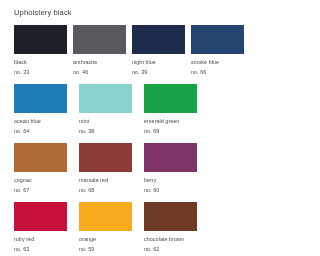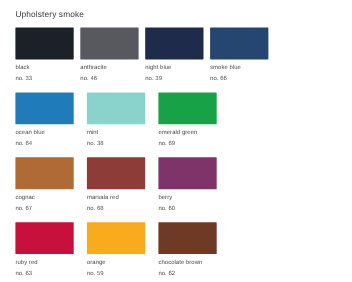--- a/index.html
+++ b/index.html
@@ -67,21 +67,21 @@
     color: #4a4a4a;
     white-space: nowrap;
     letter-spacing: 0.05px;
   }
 </style>
 </head>
 <body>
 
 <div id="page">
 
-  <h1 class="page-title">Upholstery smoke</h1>
+  <h1 class="page-title">Upholstery black</h1>
 
   <div class="swatch-grid">
       <div class="swatch-row">
         <div class="swatch-cell">
           <span class="swatch-chip" style="background-color: rgb(27, 33, 39);"></span>
           <span class="swatch-name">black</span>
           <span class="swatch-code">no. 33</span>
         </div>
         <div class="swatch-cell">
           <span class="swatch-chip" style="background-color: rgb(88, 89, 95);"></span>

